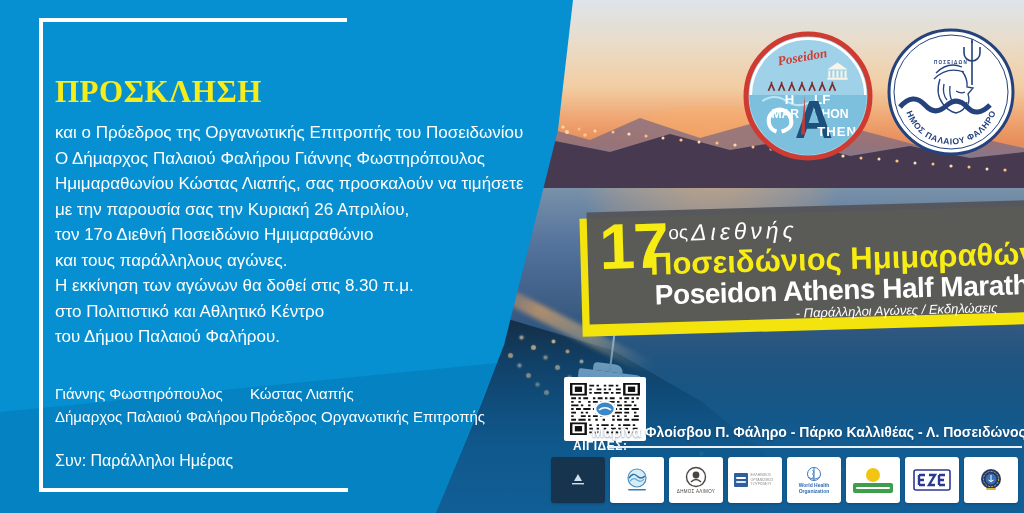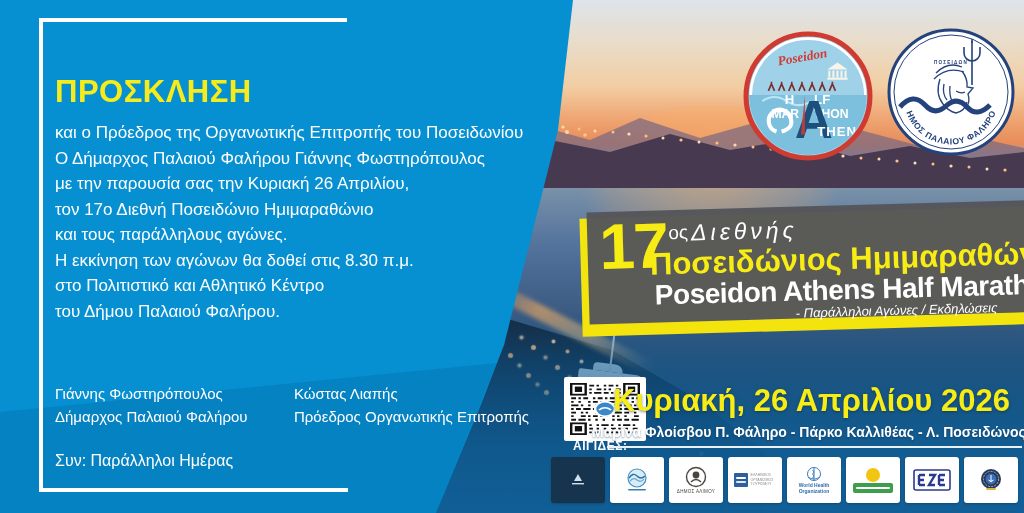--- a/index.html
+++ b/index.html
@@ -64,25 +64,25 @@
   .b-subtitle{position:absolute;right:52px;top:99px;font-size:13px;font-style:italic;color:#fff;white-space:nowrap;}
   
   .blue-panel{position:absolute;inset:0;background:#0690d2;
     clip-path:polygon(0 0,573px 0,558px 130px,543px 190px,504px 345px,482px 402px,436px 513px,0 513px);}
   .blue-shade{position:absolute;inset:0;background:rgba(0,62,110,.16);
     clip-path:polygon(0 412px,497px 363px,436px 513px,0 513px);}
   .frame-top,.frame-left,.frame-bottom{position:absolute;background:#fff;}
   .frame-top{left:39px;top:18px;width:308px;height:4px;}
   .frame-left{left:39px;top:18px;width:4px;height:474px;}
   .frame-bottom{left:39px;top:488px;width:309px;height:4px;}
-  .inv-title{position:absolute;left:55px;top:74px;font-size:31px;font-weight:bold;color:#f7ec1b;letter-spacing:.5px;}
+  .inv-title{position:absolute;left:55px;top:74px;font-size:31px;font-weight:bold;color:#f7ec1b;letter-spacing:.5px;font-family:Liberation Serif, serif;}
   .inv-body{position:absolute;left:55px;top:120px;color:#fff;font-size:17px;line-height:25.5px;}
   .inv-body .line{white-space:nowrap;}
   .inv-body b{font-weight:normal;}
-  .signatures{position:absolute;left:55px;top:382px;color:#fff;font-size:15px;line-height:23px;display:flex;gap:44px;}
+  .signatures{position:absolute;left:55px;top:382px;color:#fff;font-size:15px;line-height:23px;display:flex;}
   .sig-col1{width:195px;}
   .note{position:absolute;left:55px;top:452px;color:#fff;font-size:16px;}
   
   .logo-marathon{position:absolute;left:742px;top:30px;width:132px;height:132px;}
   .logo-municipality{position:absolute;left:886px;top:27px;width:130px;height:130px;}
   
   .qr{position:absolute;left:564px;top:377px;width:82px;height:64px;background:#fff;
     border-radius:2px;display:flex;align-items:center;justify-content:center;}
   .qr svg{width:70px;height:52px;}
   
@@ -143,20 +143,21 @@
   <div class="blue-shade"></div>
   <div class="frame-top"></div>
   <div class="frame-left"></div>
   <div class="frame-bottom"></div>
 
   <div class="inv-title">ΠΡΟΣΚΛΗΣΗ</div>
 
   <div class="inv-body">
     <div class="line"><span>και ο Πρόεδρος της Οργανωτικής Επιτροπής του Ποσειδωνίου</span></div>
     <div class="line"><span>Ο Δήμαρχος Παλαιού Φαλήρου Γιάννης Φωστηρόπουλος</span></div>
+    <div class="line"><span>Ημιμαραθωνίου Κώστας Λιαπής, σας προσκαλούν να τιμήσετε</span></div>
     <div class="line"><span>με την παρουσία σας την </span><b>Κυριακή 26 Απριλίου,</b></div>
     <div class="line"><span>τον </span><b>17ο Διεθνή Ποσειδώνιο Ημιμαραθώνιο</b></div>
     <div class="line"><span>και τους παράλληλους αγώνες.</span></div>
     <div class="line"><span>Η εκκίνηση των αγώνων θα δοθεί στις 8.30 π.μ.</span></div>
     <div class="line"><span>στο Πολιτιστικό και Αθλητικό Κέντρο</span></div>
     <div class="line"><span>του Δήμου Παλαιού Φαλήρου.</span></div>
   </div>
 
   <div class="signatures">
     <div class="sig-col1">
@@ -267,21 +268,20 @@
         <line x1="8" y1="23.5" x2="28" y2="23.5" stroke-dasharray="1 2 1 1 3 1"></line>
         <line x1="8" y1="25.5" x2="28" y2="25.5" stroke-dasharray="2 1 1 2 1 2"></line>
         <line x1="8" y1="27.5" x2="28" y2="27.5" stroke-dasharray="1 1 2 3 1 1"></line>
       </g>
       <circle cx="14.5" cy="14.5" r="4.6" fill="#ffffff"></circle>
       <circle cx="14.5" cy="14.5" r="3.6" fill="#3a87c8"></circle>
       <path d="M12 15 q2.5 -2.5 5 0" stroke="#ffffff" stroke-width="0.8" fill="none"></path>
     </svg>
   </div>
 
-  <div class="date-line">Κυριακή, 26 Απριλίου 2026</div>
   <div class="route-line">Μαρίνα Φλοίσβου Π. Φάληρο - Πάρκο Καλλιθέας - Λ. Ποσειδώνος - Άλιμος</div>
 
   <div class="aegis-label">ΑΙΓΙΔΕΣ:</div>
   <div class="aegis-rule"></div>
 
   <div class="tiles">
     <div class="tile navy">
       <svg width="18" height="16" viewBox="0 0 18 16">
         <path d="M9 2 l4 7 h-8 z" fill="#cfe0ee"></path>
           <rect x="3" y="11" width="12" height="1.4" fill="#cfe0ee"></rect>

